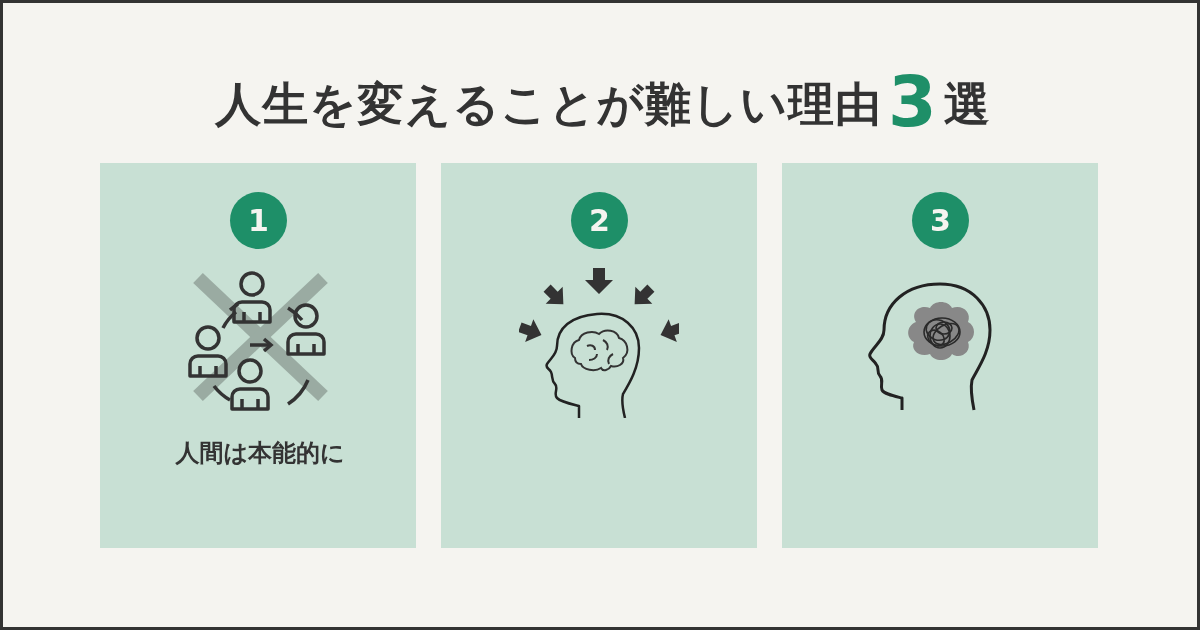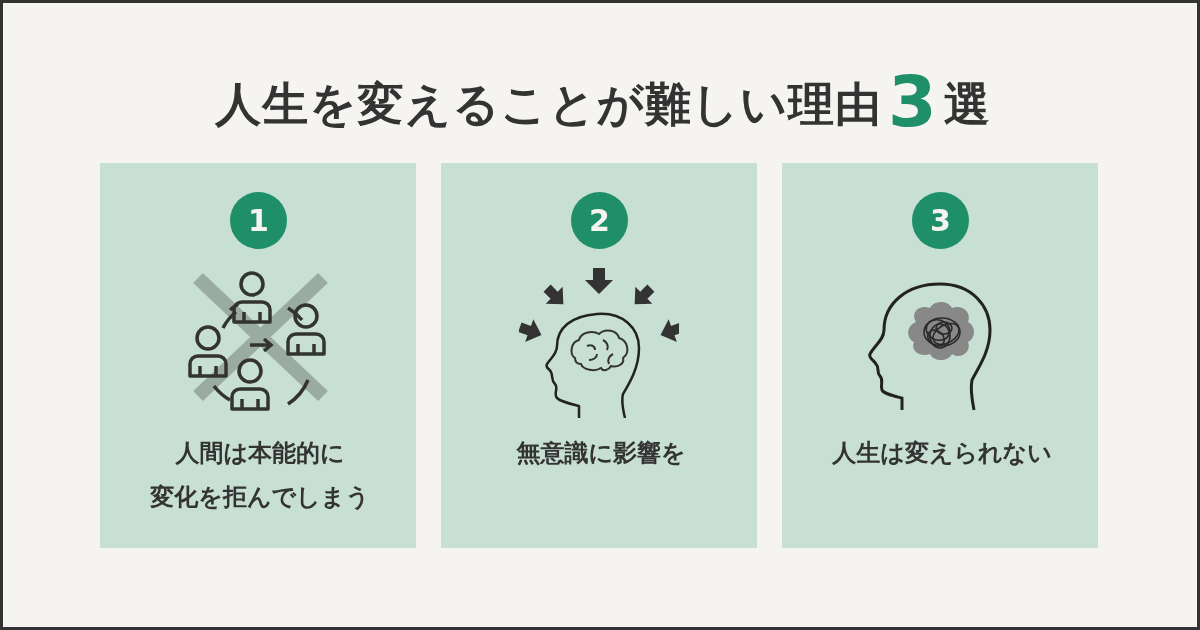--- a/index.html
+++ b/index.html
@@ -44,21 +44,20 @@
       <circle cx="72" cy="103" r="11"></circle>
       <path d="M54 141 V129 a8 8 0 0 1 8-8 h20 a8 8 0 0 1 8 8 V141 Z M64 141 V131 M80 141 V131"></path>
     </g>
     <g stroke="#333" stroke-width="3.5" fill="none">
       <line x1="72" y1="77" x2="92" y2="77"></line>
       <path d="M86 71 L93 77 L86 83"></path>
     </g>
   </svg>
   <div class="caption">
     <span>人間は本能的に</span>
-    <span>変化を拒んでしまう</span>
   </div>
 </div>
 
 <div class="card" style="left:441px;">
   <div class="badge">2</div>
   <svg class="icon" viewBox="0 0 160 150">
     <g fill="#333">
       <path d="M74 0 h12 v12 h8 l-14 14 l-14-14 h8 Z"></path>
       <g transform="translate(38,30) rotate(-45)">
           <path d="M-5 -14 h10 v10 h7 l-12 13 l-12-13 h7 Z"></path>
@@ -70,34 +69,32 @@
           <path d="M-5 -14 h10 v10 h7 l-12 13 l-12-13 h7 Z"></path>
         </g>
       <g transform="translate(150,64) rotate(70)">
           <path d="M-5 -14 h10 v10 h7 l-12 13 l-12-13 h7 Z"></path>
         </g>
     </g>
     <path fill="none" stroke="#222" stroke-width="2.5" stroke-linejoin="round" d="M60 150 V138 C52 136 42 134 38 130 C34 126 40 120 36 116 C32 112 34 108 32 104 C30 100 26 100 28 96 C32 90 38 86 38 78 C38 60 52 48 78 46 C104 44 120 60 120 80 C120 100 110 116 104 126 C102 134 104 142 106 150"></path>
     <path fill="none" stroke="#333" stroke-width="2" d="M56 90 C50 86 52 74 60 72 C62 64 74 62 80 66 C86 60 98 62 100 70 C108 72 112 84 104 90 C106 96 98 100 92 98 C90 102 84 104 82 100 C76 104 64 102 62 96 C58 96 56 94 56 90 Z M68 78 c4-2 8 0 8 4 M84 72 c4 2 6 6 4 10 M70 92 c4 0 8-2 8-6 M94 86 c-4 2-6 6-4 10"></path>
   </svg>
   <div class="caption">
-    <span>無意識に影響を</span>
   </div>
 </div>
 
 <div class="card" style="left:782px;">
   <div class="badge">3</div>
   <svg class="icon" viewBox="0 0 160 150">
     <path fill="none" stroke="#222" stroke-width="3" stroke-linejoin="round" d="M42 142 V130 C34 128 24 126 22 122 C20 116 24 112 20 108 C16 104 20 100 16 96 C14 92 8 90 10 86 C14 78 24 72 24 62 C24 36 46 16 80 16 C112 16 130 38 130 62 C130 84 118 100 112 112 C110 122 112 132 114 142"></path>
     <path fill="#888" d="M56 54 C50 44 60 36 70 40 C74 32 88 32 92 40 C102 36 112 44 108 54 C116 58 116 70 108 74 C112 84 100 92 92 86 C88 94 74 94 70 86 C60 90 50 82 54 74 C46 70 46 58 56 54 Z"></path>
     <g fill="none" stroke="#2a2a2a" stroke-width="1.6">
       <ellipse cx="82" cy="64" rx="18" ry="14"></ellipse>
       <ellipse cx="78" cy="62" rx="12" ry="10" transform="rotate(20 78 62)"></ellipse>
       <ellipse cx="86" cy="66" rx="14" ry="9" transform="rotate(-30 86 66)"></ellipse>
       <ellipse cx="80" cy="68" rx="10" ry="12"></ellipse>
       <ellipse cx="84" cy="60" rx="8" ry="6"></ellipse>
       <ellipse cx="76" cy="70" rx="9" ry="7" transform="rotate(40 76 70)"></ellipse>
     </g>
   </svg>
   <div class="caption">
-    <span>人生は変えられない</span>
   </div>
 </div>
 
 </body></html>

